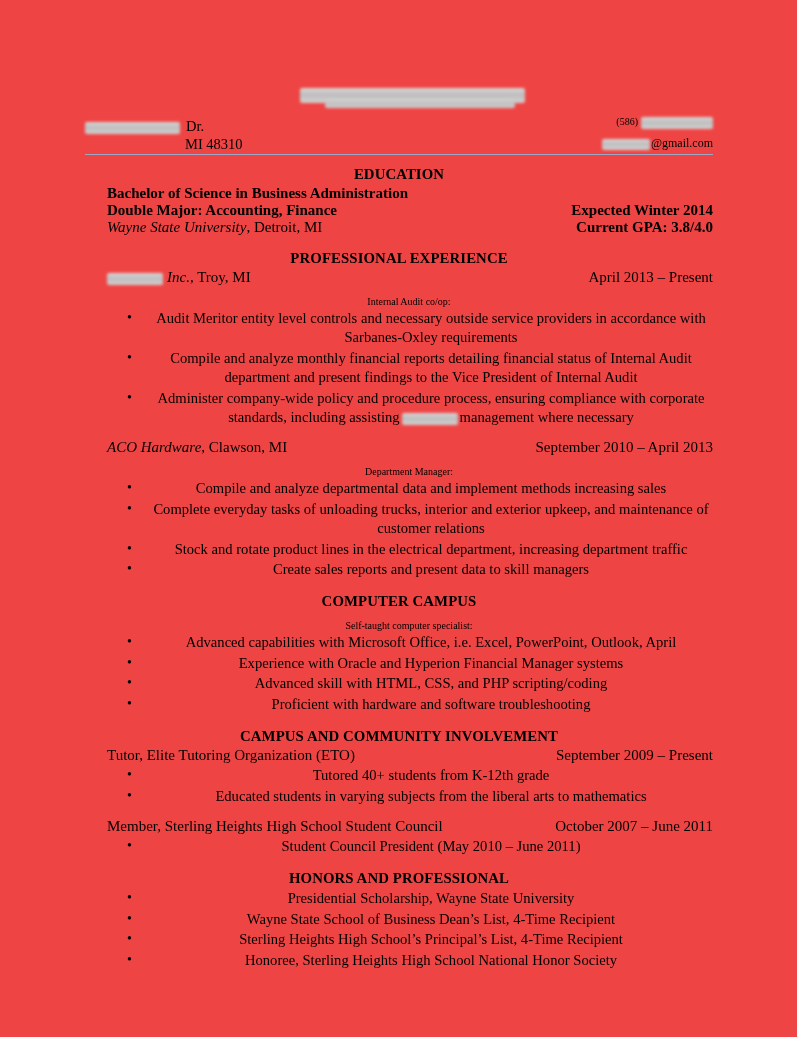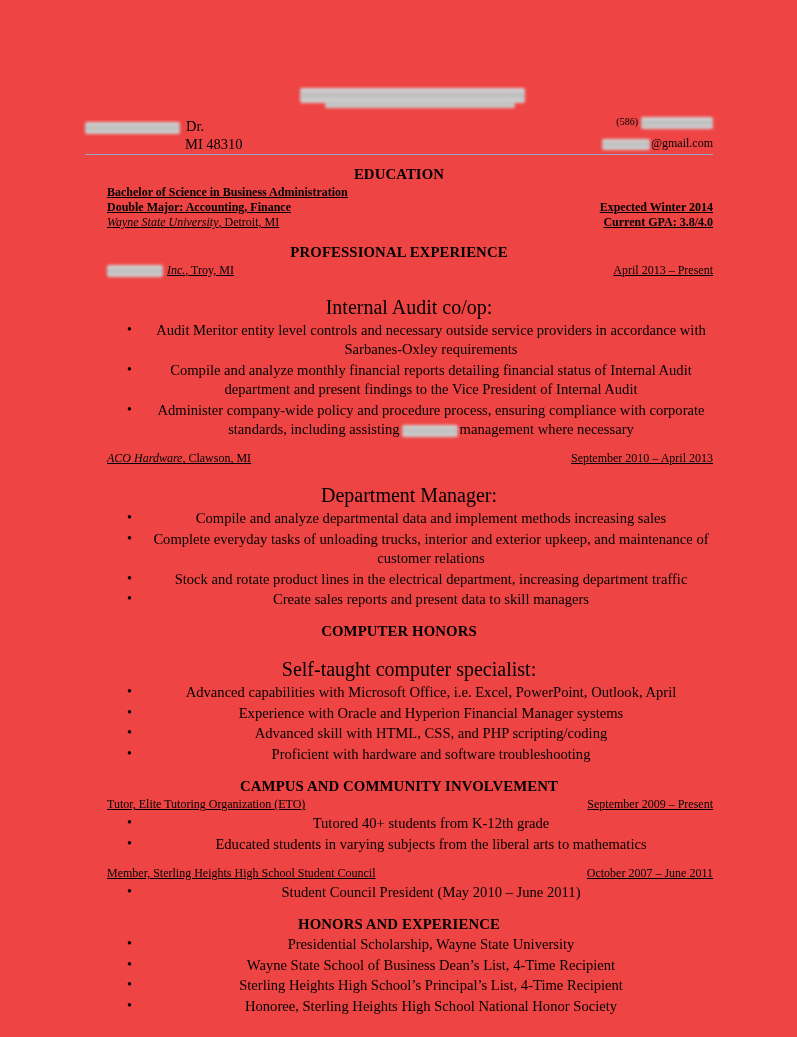--- a/index.html
+++ b/index.html
@@ -116,34 +116,33 @@
     font-size: 14.8px;
     font-weight: bold;
     margin: 14px 0 2px 0;
     letter-spacing: 0.1px;
   }
 
   .row {
     display: flex;
     justify-content: space-between;
     align-items: baseline;
-    font-size: 12px;
+    font-size: 15px;
     margin-left: 22px;
-    text-decoration: underline;
   }
   .row .left { white-space: nowrap; }
   .row .right { white-space: nowrap; }
 
   .bold { font-weight: bold; }
   .ital { font-style: italic; }
 
   .sub {
-    font-size: 20px;
+    font-size: 10px;
     margin-left: 20px;
-    margin-top: 18px;
+    margin-top: 10px;
   }
 
   ul.bullets {
     margin: 2px 0 0 0;
     padding-left: 64px;
     list-style: none;
   }
   ul.bullets li {
     font-size: 14.6px;
     line-height: 1.33;
@@ -239,21 +238,21 @@
         <ul class="bullets">
           <li>Compile and analyze departmental data and implement methods increasing sales</li>
           <li>Complete everyday tasks of unloading trucks, interior and exterior upkeep, and maintenance of customer relations</li>
           <li>Stock and rotate product lines in the electrical department, increasing department traffic</li>
           <li>Create sales reports and present data to skill managers</li>
         </ul>
       </div>
     </div>
 
     <div class="section">
-      <div class="section-title">COMPUTER HONORS</div>
+      <div class="section-title">COMPUTER CAMPUS</div>
       <div class="sub">Self-taught computer specialist:</div>
       <ul class="bullets">
         <li>Advanced capabilities with Microsoft Office, i.e. Excel, PowerPoint, Outlook, April</li>
         <li>Experience with Oracle and Hyperion Financial Manager systems</li>
         <li>Advanced skill with HTML, CSS, and PHP scripting/coding</li>
         <li>Proficient with hardware and software troubleshooting</li>
       </ul>
     </div>
 
     <div class="section">
@@ -275,21 +274,21 @@
           <span class="left">Member, Sterling Heights High School Student Council</span>
           <span class="right">October 2007 – June 2011</span>
         </div>
         <ul class="bullets">
           <li>Student Council President (May 2010 – June 2011)</li>
         </ul>
       </div>
     </div>
 
     <div class="section">
-      <div class="section-title">HONORS AND EXPERIENCE</div>
+      <div class="section-title">HONORS AND PROFESSIONAL</div>
       <ul class="bullets">
         <li>Presidential Scholarship, Wayne State University</li>
         <li>Wayne State School of Business Dean’s List, 4-Time Recipient</li>
         <li>Sterling Heights High School’s Principal’s List, 4-Time Recipient</li>
         <li>Honoree, Sterling Heights High School National Honor Society</li>
       </ul>
     </div>
 
   </div>
 </div>

